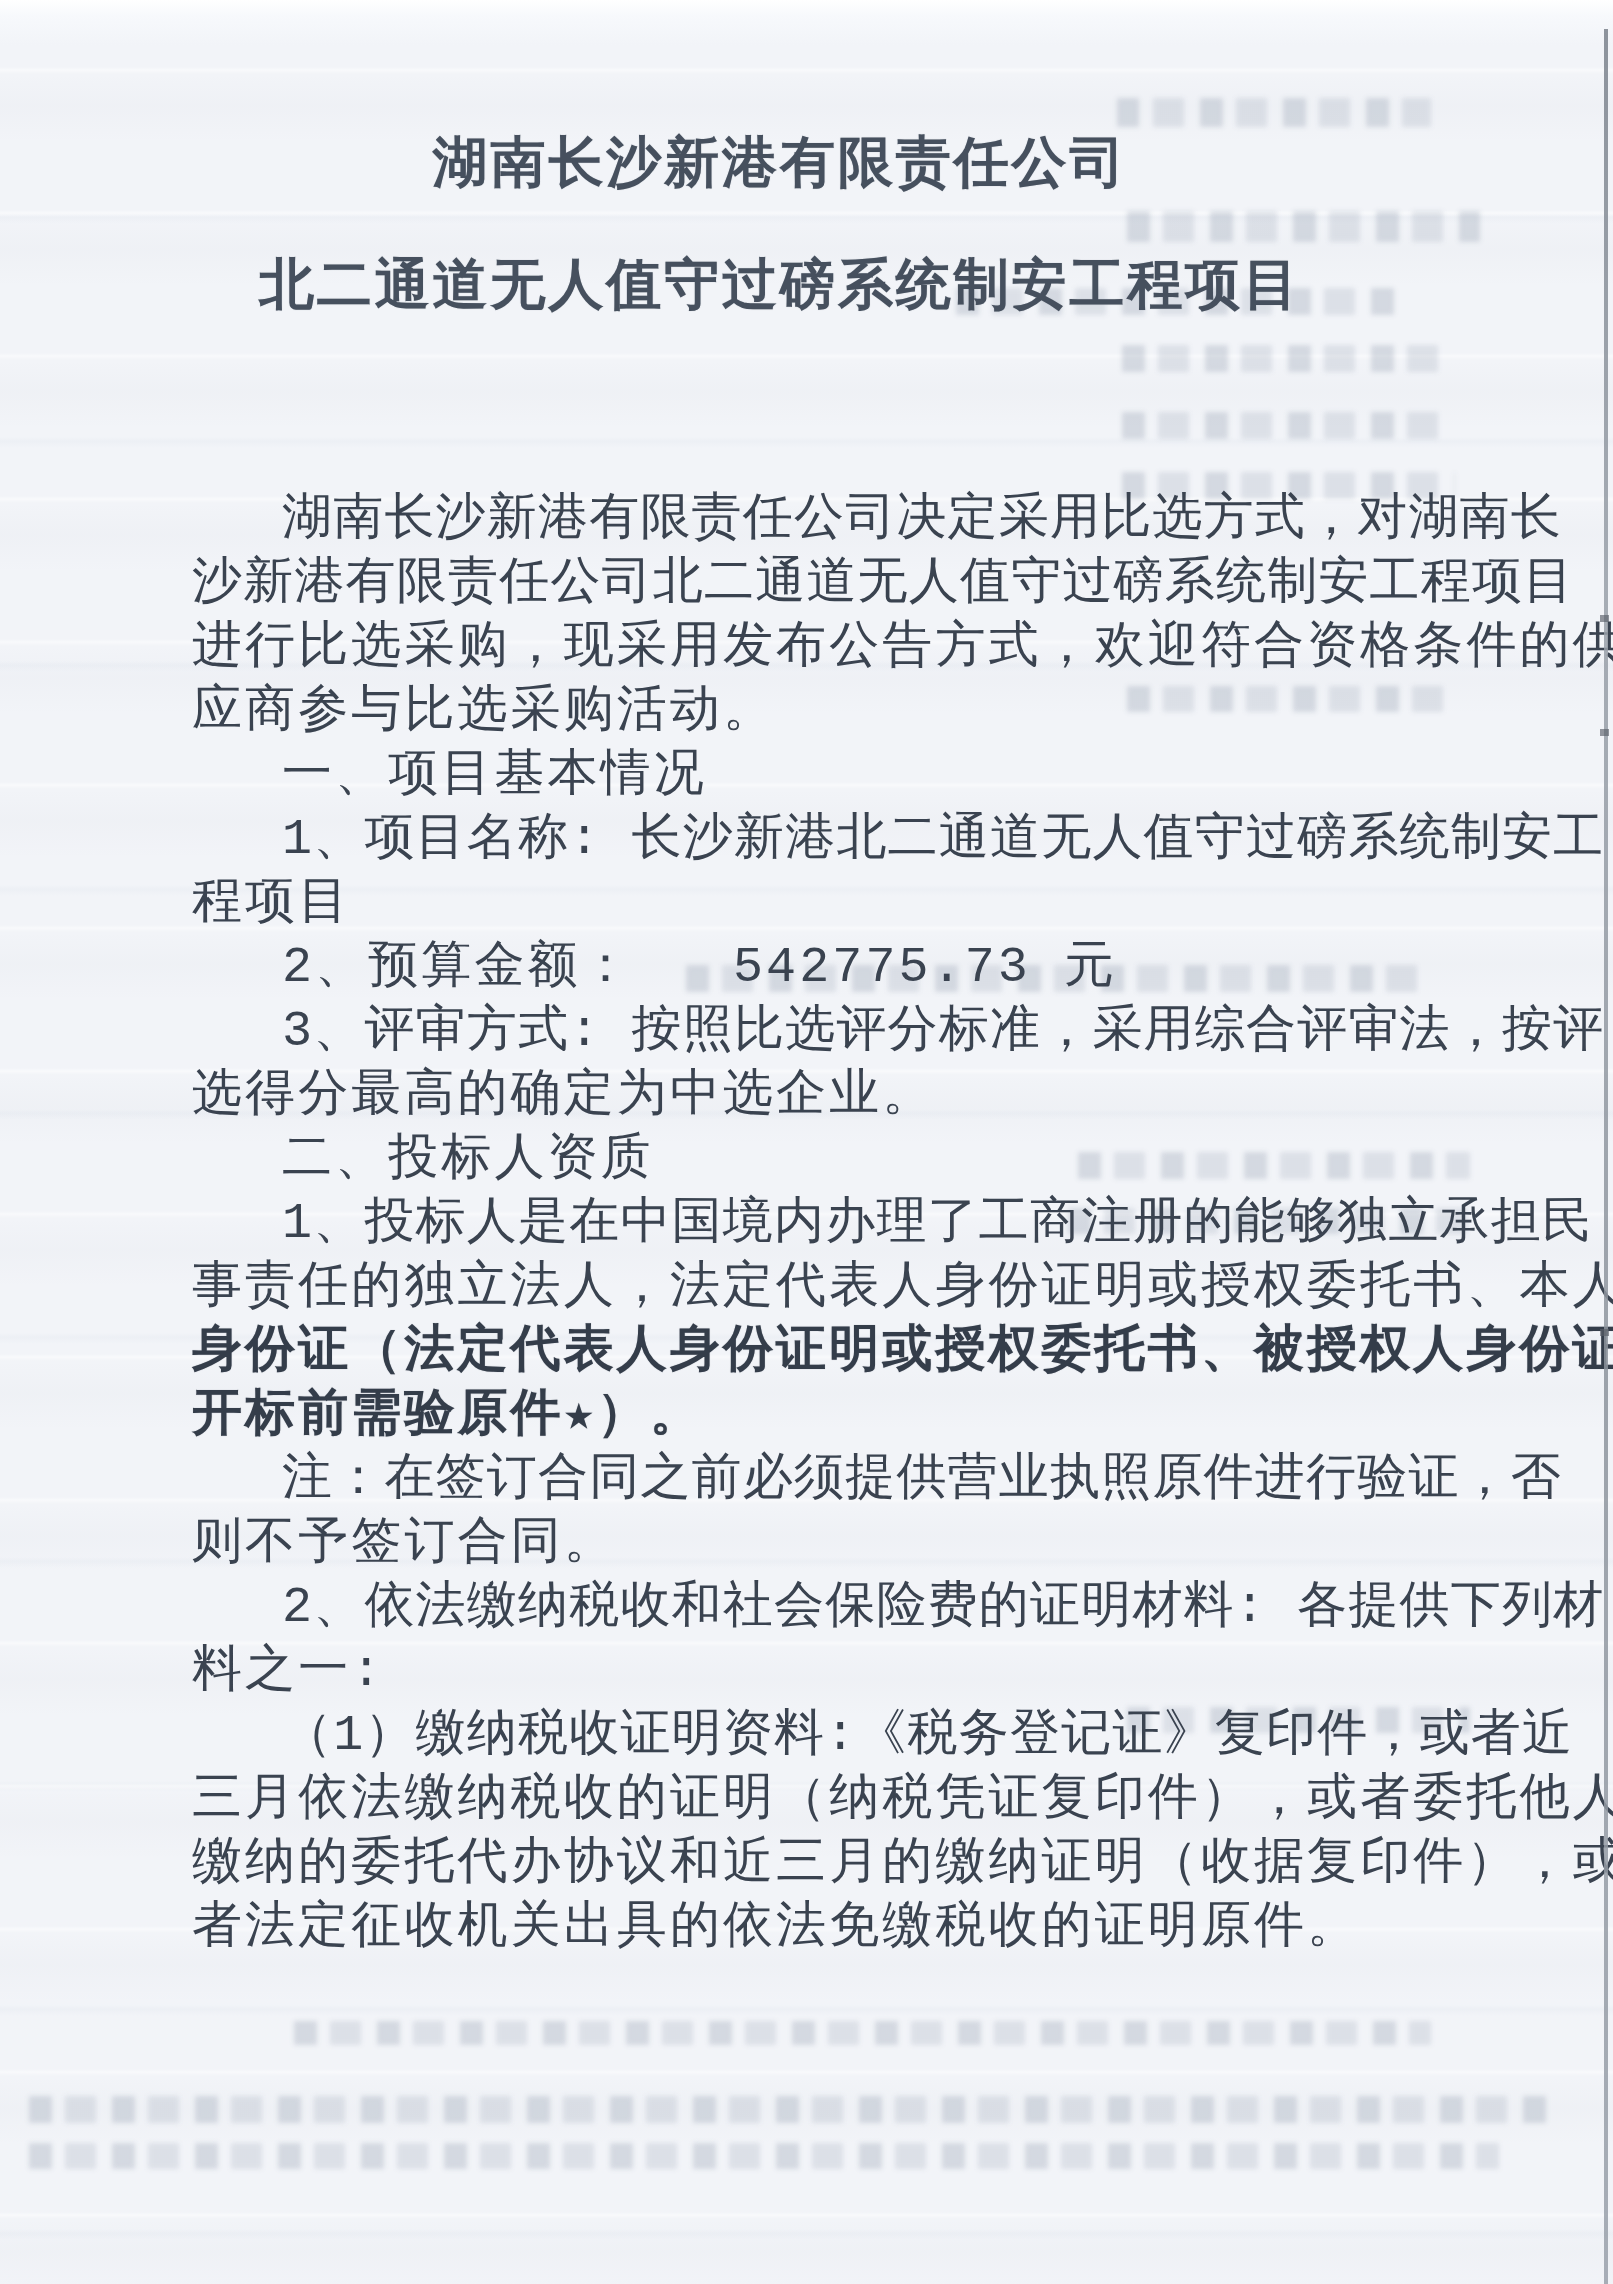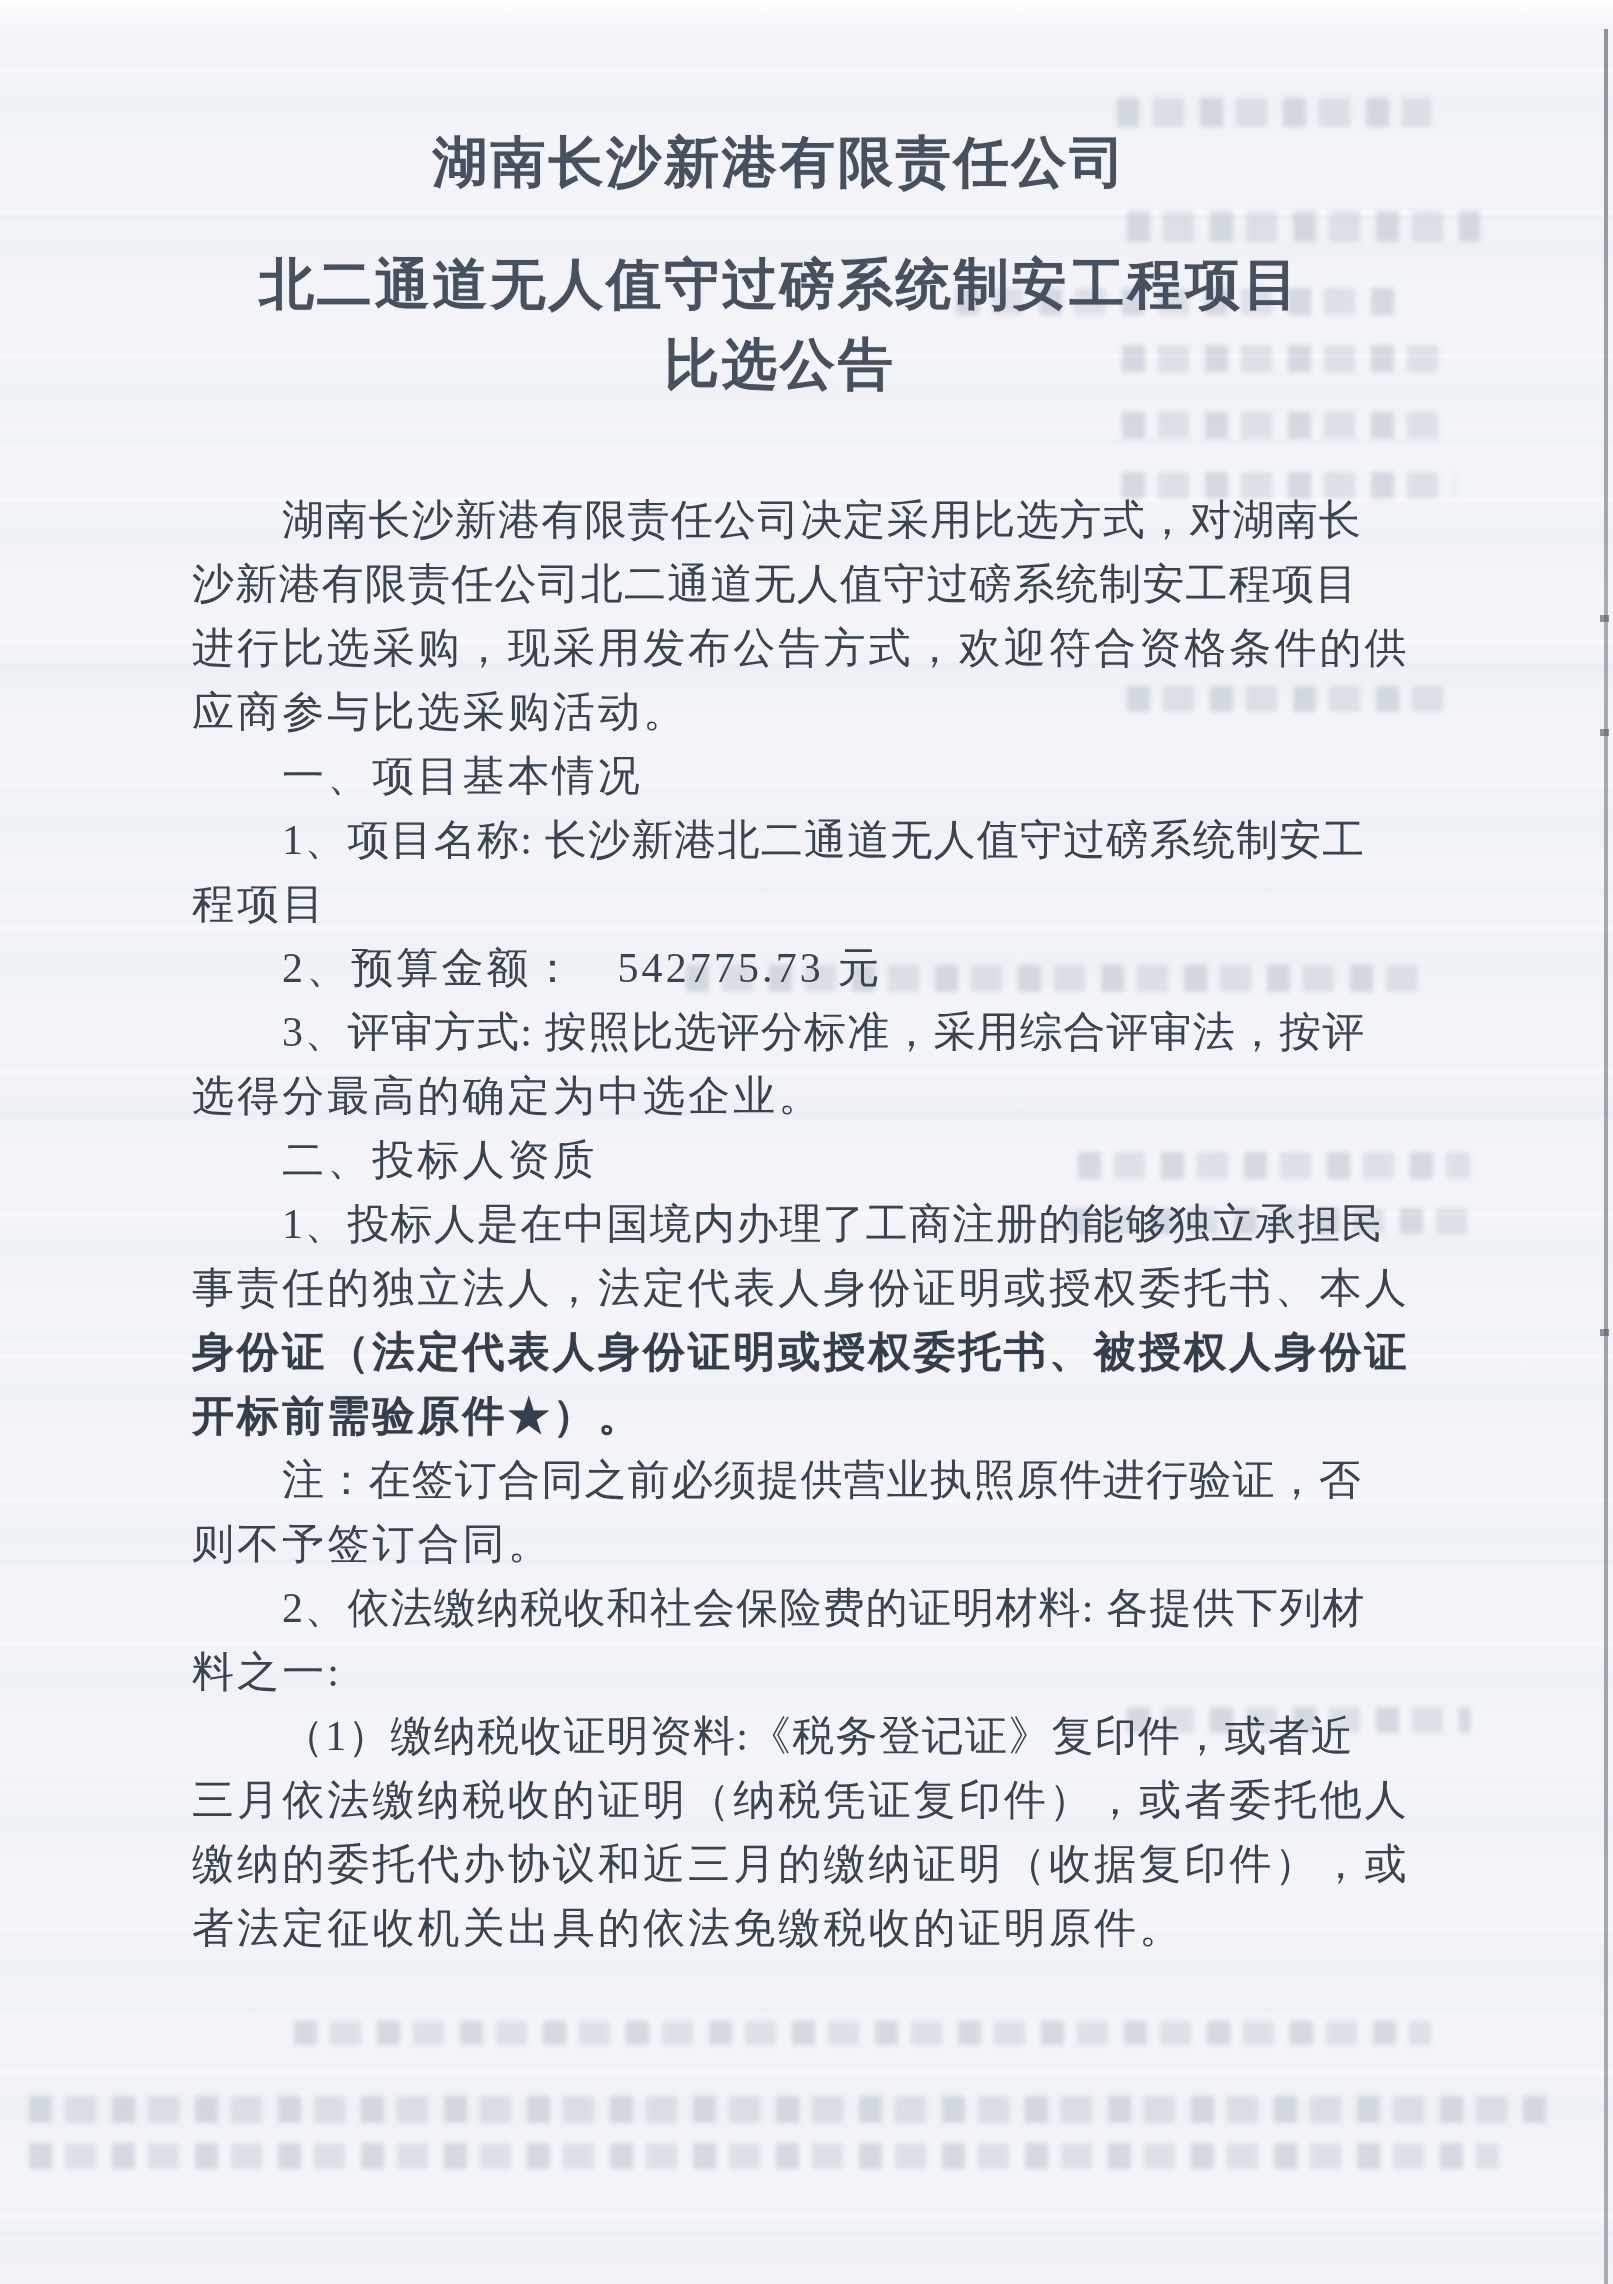--- a/index.html
+++ b/index.html
@@ -40,24 +40,24 @@
     color:#46505e;
     text-shadow:0 0 1px rgba(70,80,94,0.35);
     font-family:"Liberation Serif", serif;
     white-space:pre;
   }
   .t1{top:130px;}
   .t2{top:252px;}
   .t3{top:332px;}
   .body-lines{
     position:absolute;left:192px;top:488px;width:1176px;
-    font-size:42px;line-height:64px;
+    font-size:50px;line-height:64px;
     letter-spacing:3.1px;
     color:#3a4350;
-    font-family:Liberation Serif, serif;
+    font-family:Liberation Mono, monospace;
     white-space:pre;
   }
   .line{height:64px;}
   .indent{padding-left:90px;}
   .tight{letter-spacing:1.2px;}
   .bold{font-weight:bold;color:#343d4a;text-shadow:0 0 1px rgba(52,61,74,0.4);}
   
   .edge-line{
     position:absolute;left:1604px;top:29px;width:3.9px;height:2255px;
     background:linear-gradient(180deg,#7b828c 0%,#99a0a9 25%,#8d949d 60%,#9aa1ab 100%);
@@ -111,21 +111,20 @@
   <div class="ghost g8"></div>
   <div class="ghost g9"></div>
   <div class="ghost g10"></div>
   <div class="ghost g11"></div>
   <div class="ghost g12"></div>
   <div class="ghost g13"></div>
   <div class="ghost g14"></div>
 
   <div class="title-line t1">湖南长沙新港有限责任公司</div>
   <div class="title-line t2">北二通道无人值守过磅系统制安工程项目</div>
-  <div class="title-line t3">比选公告</div>
 
   <div class="body-lines"><div class="line indent tight">湖南长沙新港有限责任公司决定采用比选方式，对湖南长</div><div class="line tight">沙新港有限责任公司北二通道无人值守过磅系统制安工程项目</div><div class="line">进行比选采购，现采用发布公告方式，欢迎符合资格条件的供</div><div class="line">应商参与比选采购活动。</div><div class="line indent">一、项目基本情况</div><div class="line indent tight">1、项目名称: 长沙新港北二通道无人值守过磅系统制安工</div><div class="line">程项目</div><div class="line indent">2、预算金额：   542775.73 元</div><div class="line indent tight">3、评审方式: 按照比选评分标准，采用综合评审法，按评</div><div class="line">选得分最高的确定为中选企业。</div><div class="line indent">二、投标人资质</div><div class="line indent tight">1、投标人是在中国境内办理了工商注册的能够独立承担民</div><div class="line">事责任的独立法人，法定代表人身份证明或授权委托书、本人</div><div class="line bold">身份证（法定代表人身份证明或授权委托书、被授权人身份证</div><div class="line bold">开标前需验原件★）。</div><div class="line indent tight">注：在签订合同之前必须提供营业执照原件进行验证，否</div><div class="line">则不予签订合同。</div><div class="line indent tight">2、依法缴纳税收和社会保险费的证明材料: 各提供下列材</div><div class="line">料之一:</div><div class="line indent tight">（1）缴纳税收证明资料:《税务登记证》复印件，或者近</div><div class="line">三月依法缴纳税收的证明（纳税凭证复印件），或者委托他人</div><div class="line">缴纳的委托代办协议和近三月的缴纳证明（收据复印件），或</div><div class="line">者法定征收机关出具的依法免缴税收的证明原件。</div></div>
 
   <div class="edge-line"></div>
   <div class="edge-tick tick1"></div>
   <div class="edge-tick tick2"></div>
   <div class="edge-tick tick3"></div>
 
 </div>
 

